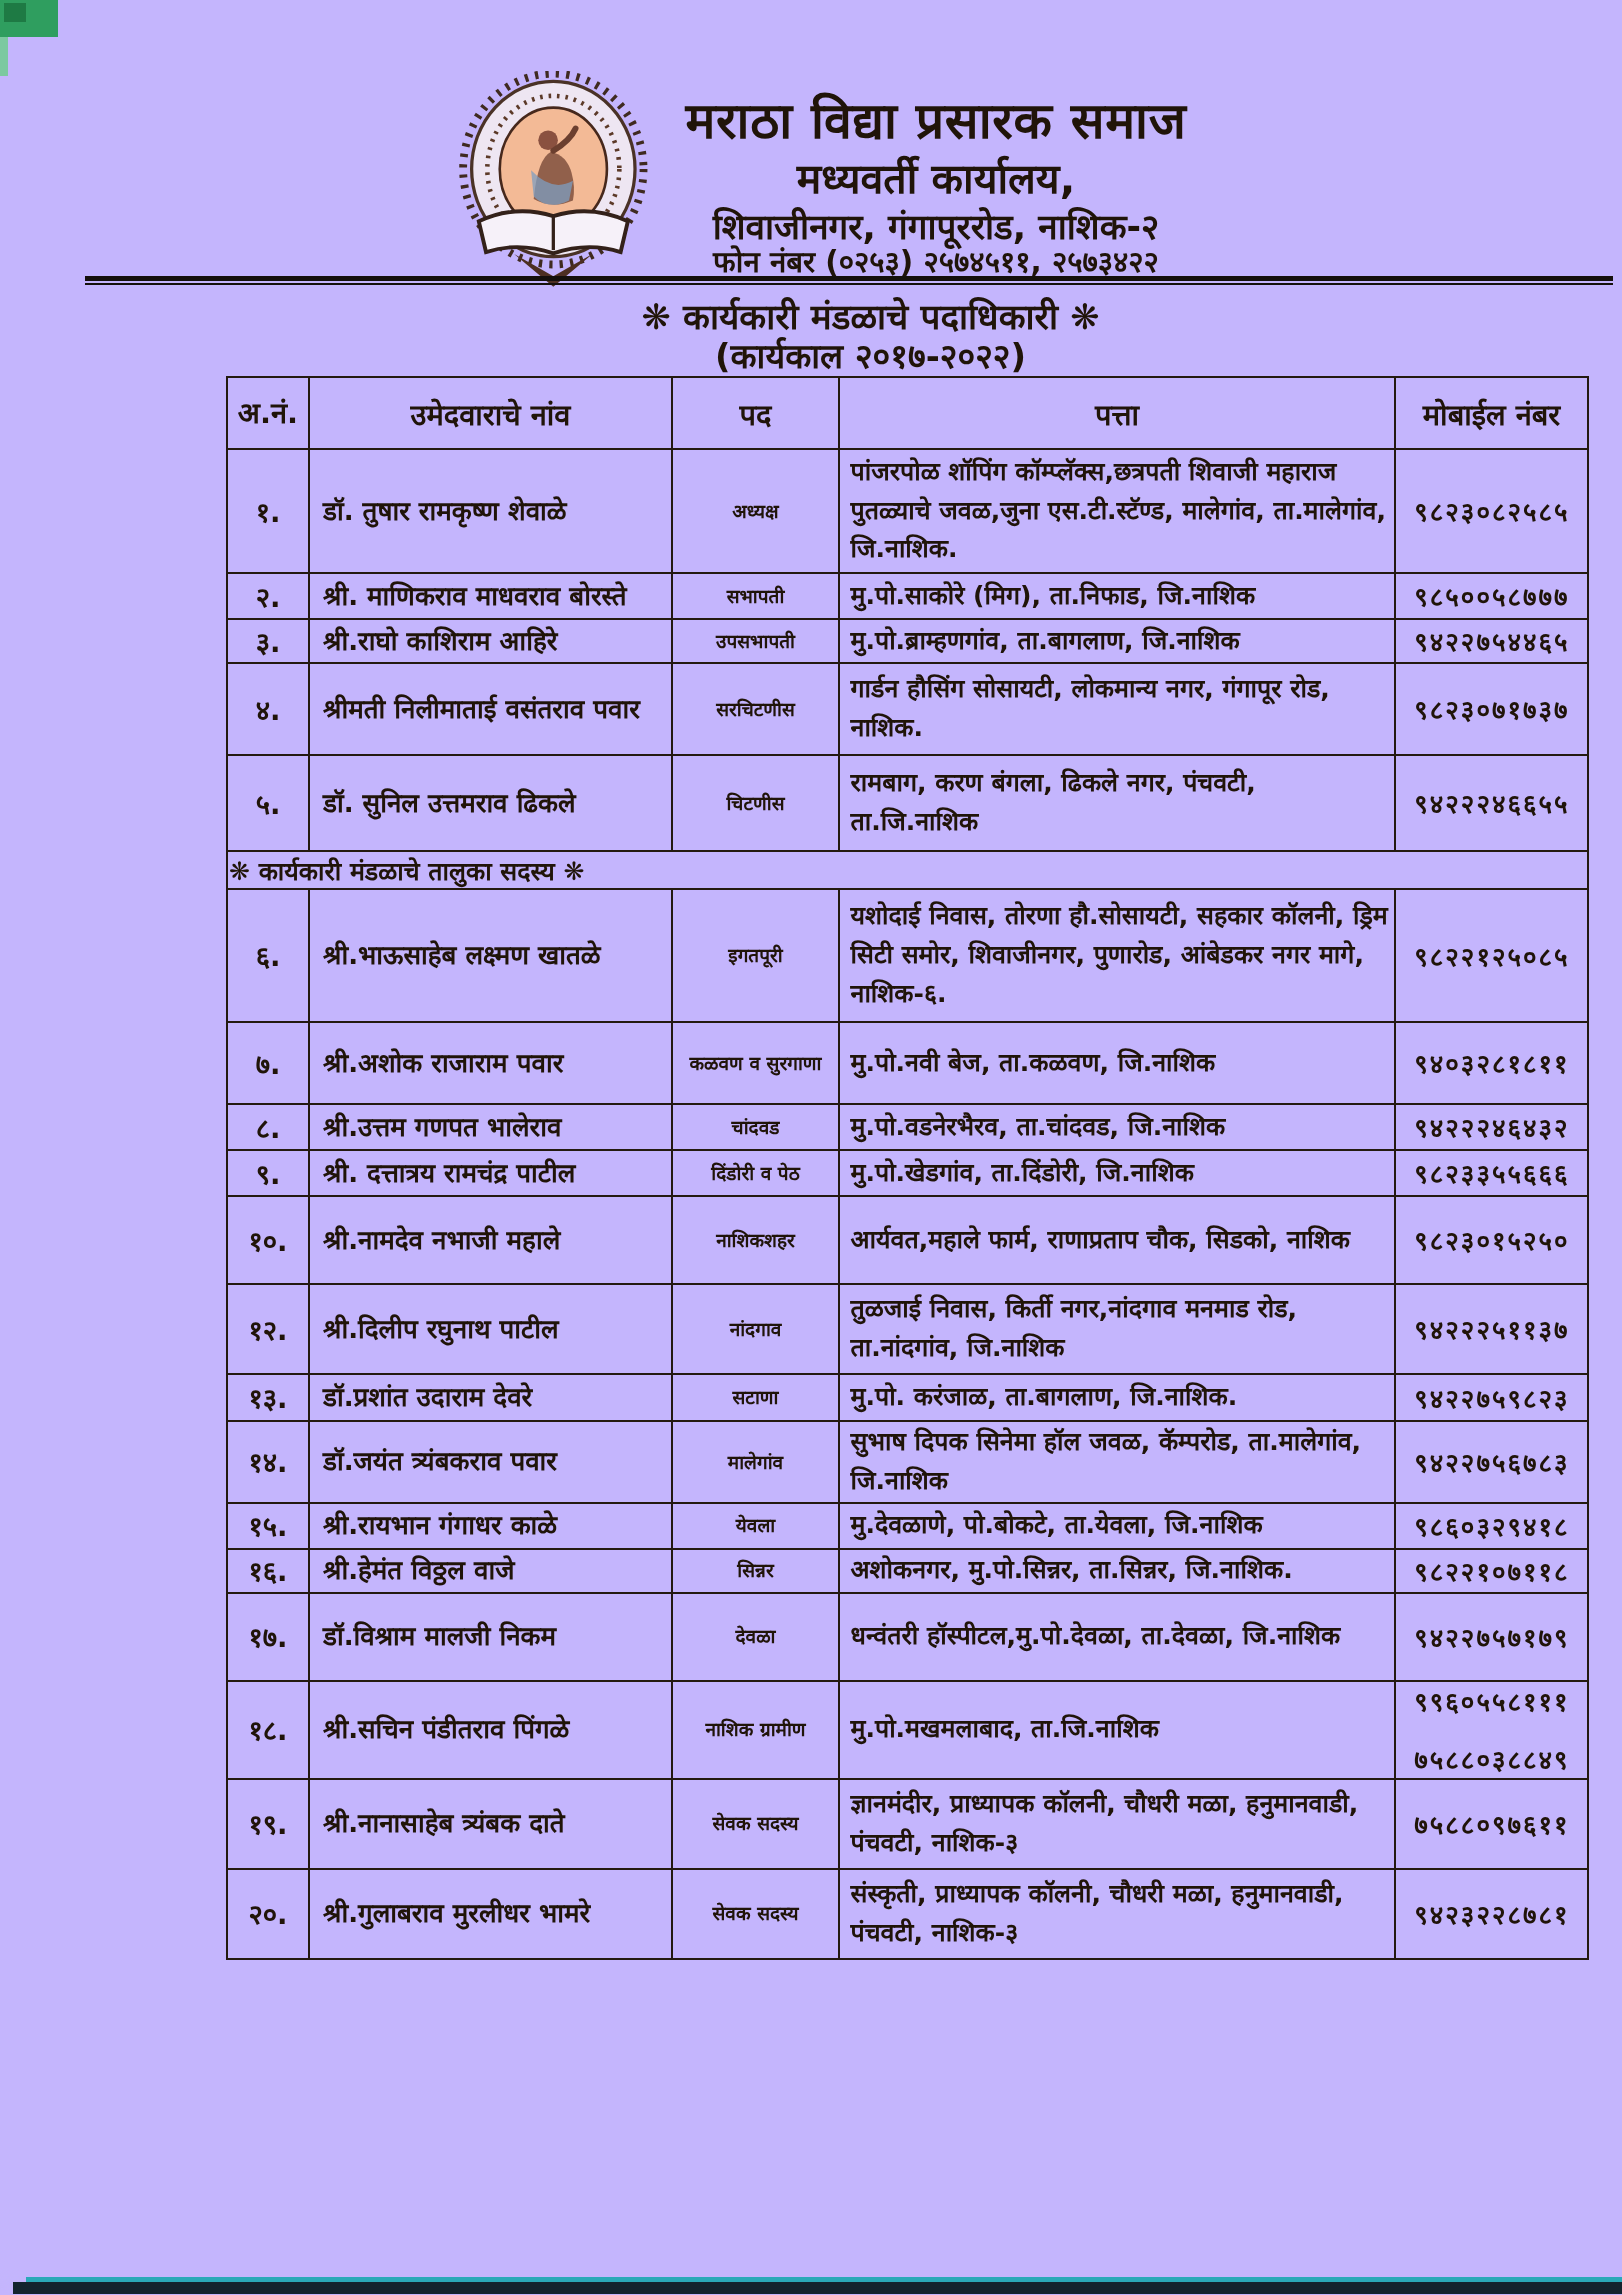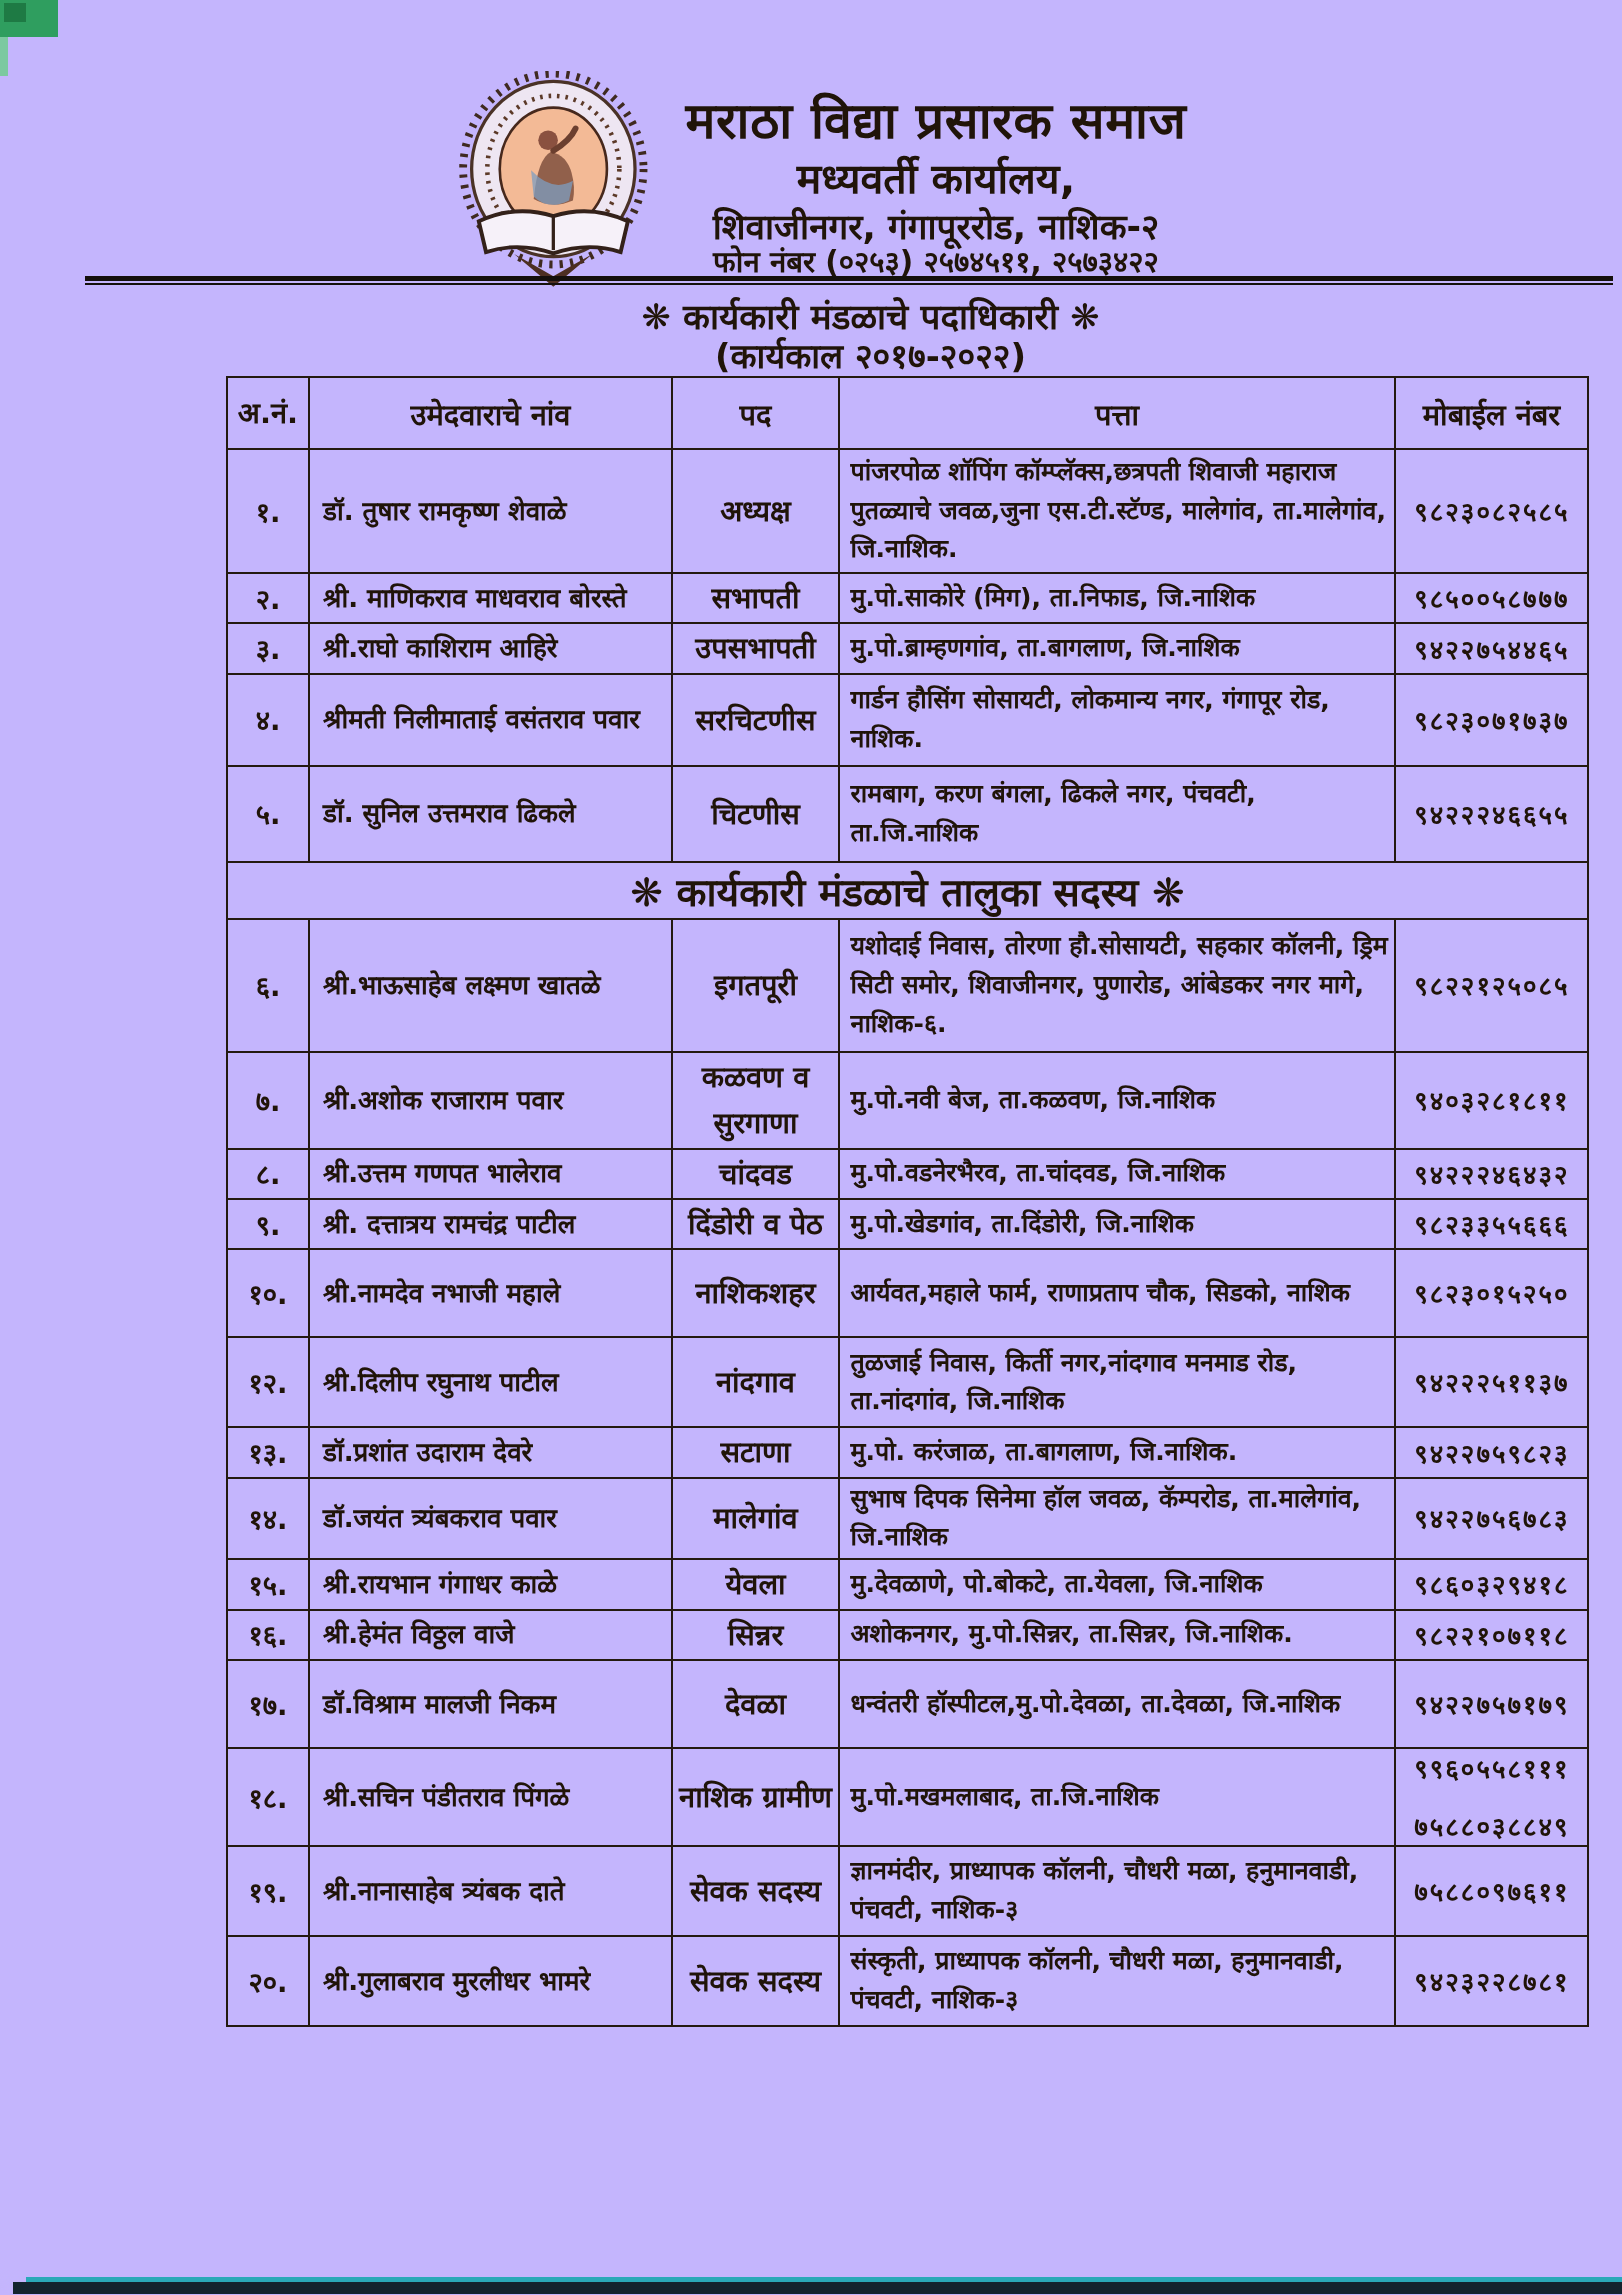--- a/index.html
+++ b/index.html
@@ -18,25 +18,25 @@
   .rule2{top:283px;height:2px;}
   .doc-title{position:absolute;left:216px;top:292px;width:1309px;text-align:center;font-size:35px;font-weight:700;}
   .doc-term{position:absolute;left:216px;top:332px;width:1309px;text-align:center;font-size:34px;font-weight:700;}
   
   .roster{position:absolute;left:226px;top:376px;width:1361px;border-collapse:collapse;table-layout:fixed;}
   .roster td,.roster th{border:2px solid #241a10;vertical-align:middle;overflow:hidden;}
   .roster th{font-size:29px;font-weight:700;text-align:center;}
   .th-sr{vertical-align:bottom;padding-bottom:3.9px;font-size:27.5px;}
   .c-sr{text-align:center;font-size:27.5px;font-weight:700;}
   .c-name{padding-left:13px;font-size:26px;font-weight:700;line-height:1.5;}
-  .c-post{text-align:center;font-size:29px;font-weight:700;line-height:1.6;}
+  .c-post{text-align:center;font-size:19px;font-weight:700;line-height:1.6;}
   .c-addr{padding-left:10.5px;padding-right:3.9px;font-size:25px;font-weight:700;line-height:1.55;}
   .c-mob{padding-left:18.3px;font-size:26px;font-weight:700;letter-spacing:2px;}
   .c-mob .m2{margin-top:22px;}
-  .section-row td{text-align:center;font-size:39px;font-weight:700;margin-top:24px;}
+  .section-row td{font-size:25px;font-weight:700;margin-top:24px;}
   
   .logo{position:absolute;left:450px;top:71px;}
 </style>
 </head>
 <body>
 
 <div class="page">
 
   <div class="art" style="left:0;top:0;width:58px;height:37px;background:#2f9e5f;"></div>
   <div class="art" style="left:3.9px;top:2.6px;width:22px;height:19.6px;background:#1e7a44;"></div>

